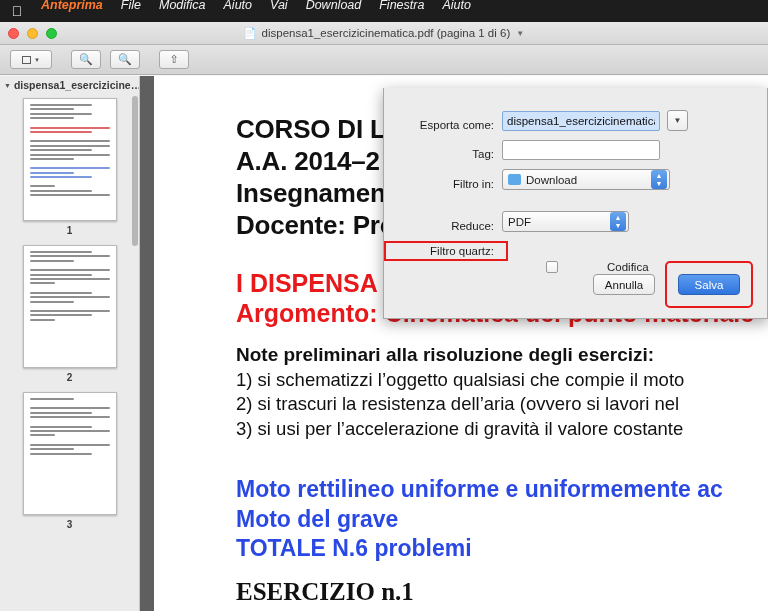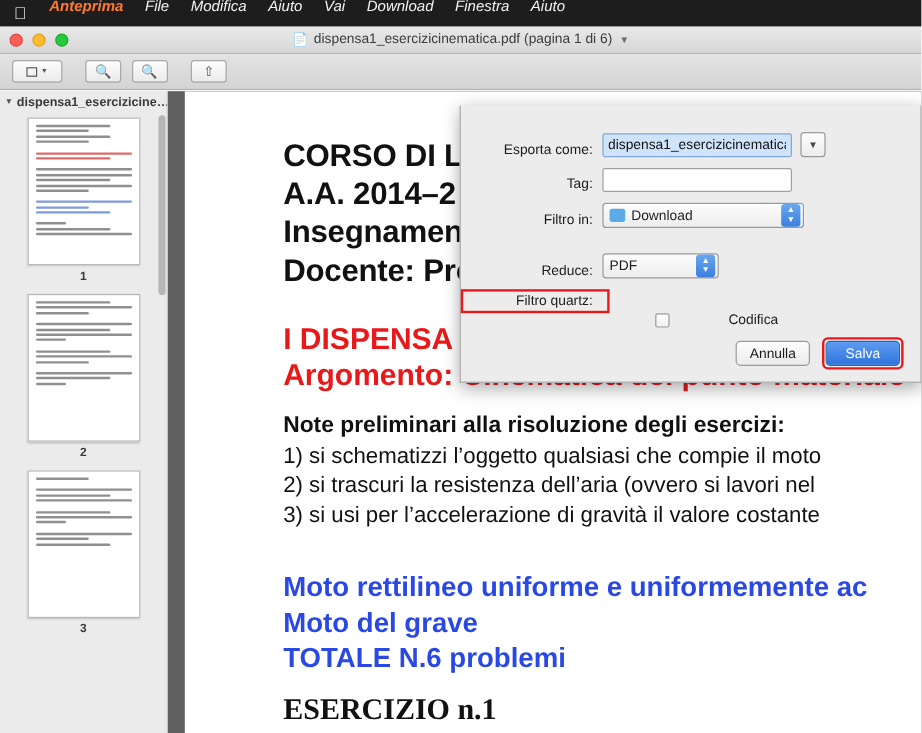--- a/index.html
+++ b/index.html
@@ -323,21 +323,21 @@
     justify-content: center;
   }
   .folder-ico {
     width: 13px; height: 11px;
     background: #5ba9e8;
     border-radius: 2px;
     margin-right: 5px;
     display: inline-block;
   }
   .popup.situato { width: 168px; }
-  .popup.formato { width: 97px; }
+  .popup.formato { width: 127px; }
   .popup.filtro { width: 190px; }
   .redbox {
     border: 2px solid #e8191b;
     padding: 2px 4px;
     display: inline-flex;
     align-items: center;
   }
   .row.filtro-row { margin-bottom: 0; }
   .chk-row { display: flex; align-items: center; margin-bottom: 6px; gap: 44px; }
   .chk-row .lbl { width: 118px; }
@@ -368,21 +368,21 @@
     color: #1a1a1a;
     padding: 0 10px;
   }
   .btn.default {
     background: linear-gradient(#5d9cf0, #2f74dd);
     border: 1px solid #2a62b5;
     color: #ffffff;
   }
   .btn-wrap-red {
     border: 2px solid #e8191b;
-    padding: 1px;
+    padding: 11px;
     border-radius: 5px;
     display: inline-flex;
   }
 </style>
 </head>
 <body>
 
 <div id="app">
 
   <div class="menubar">

